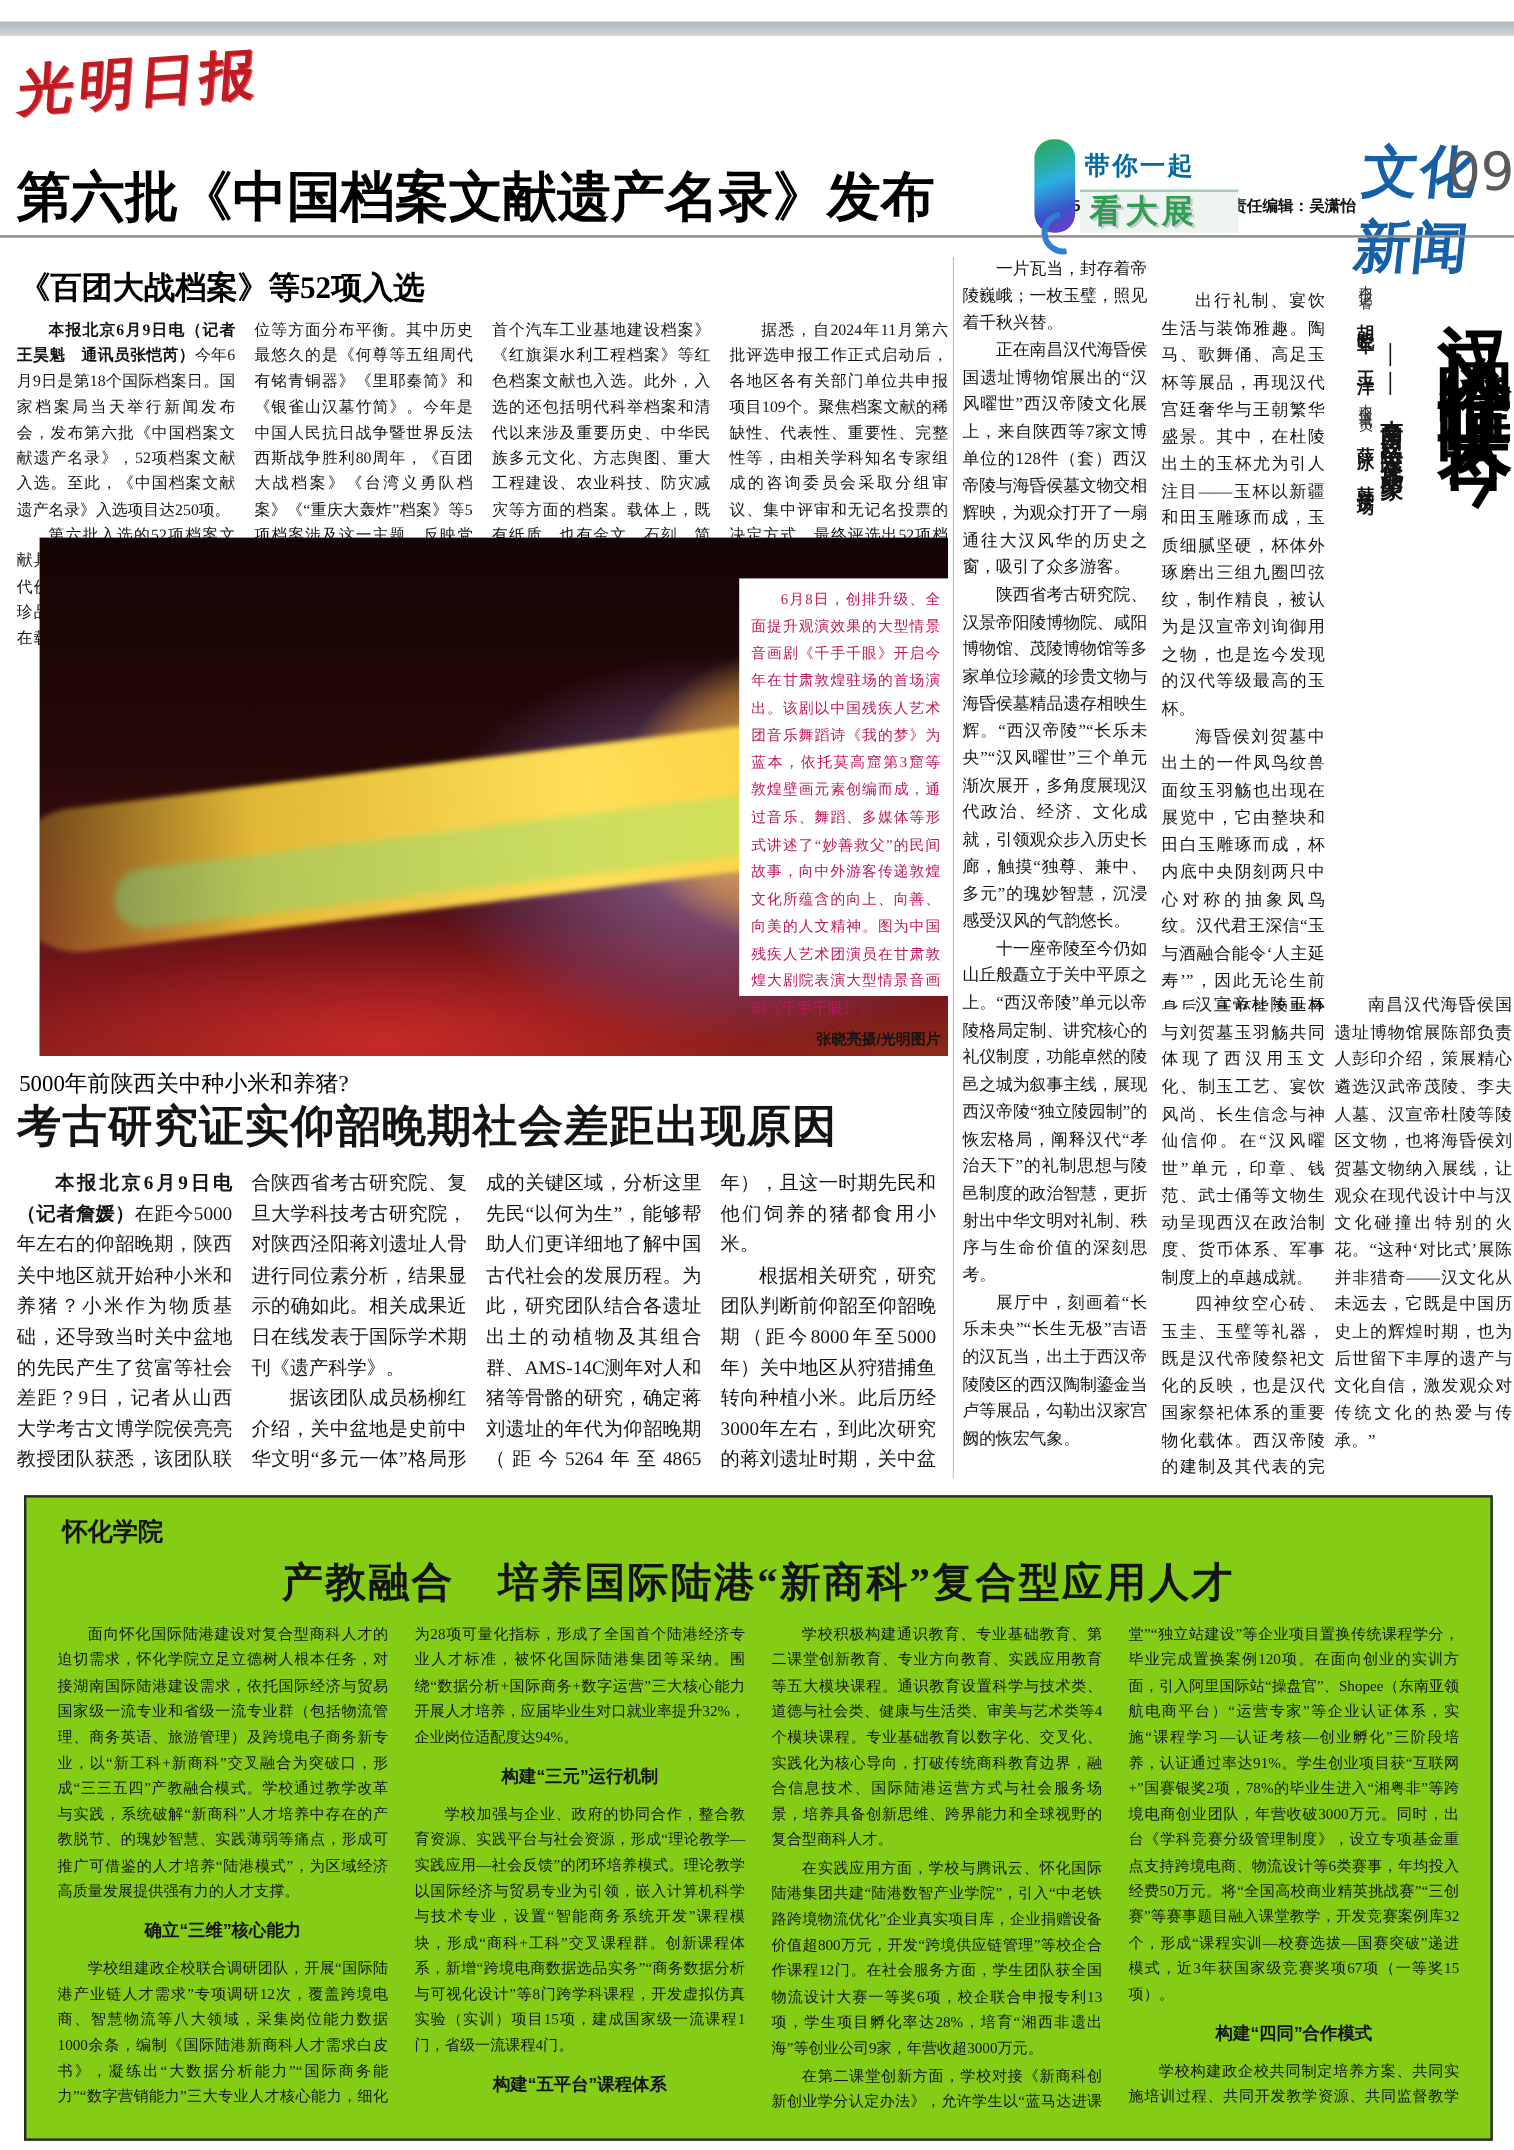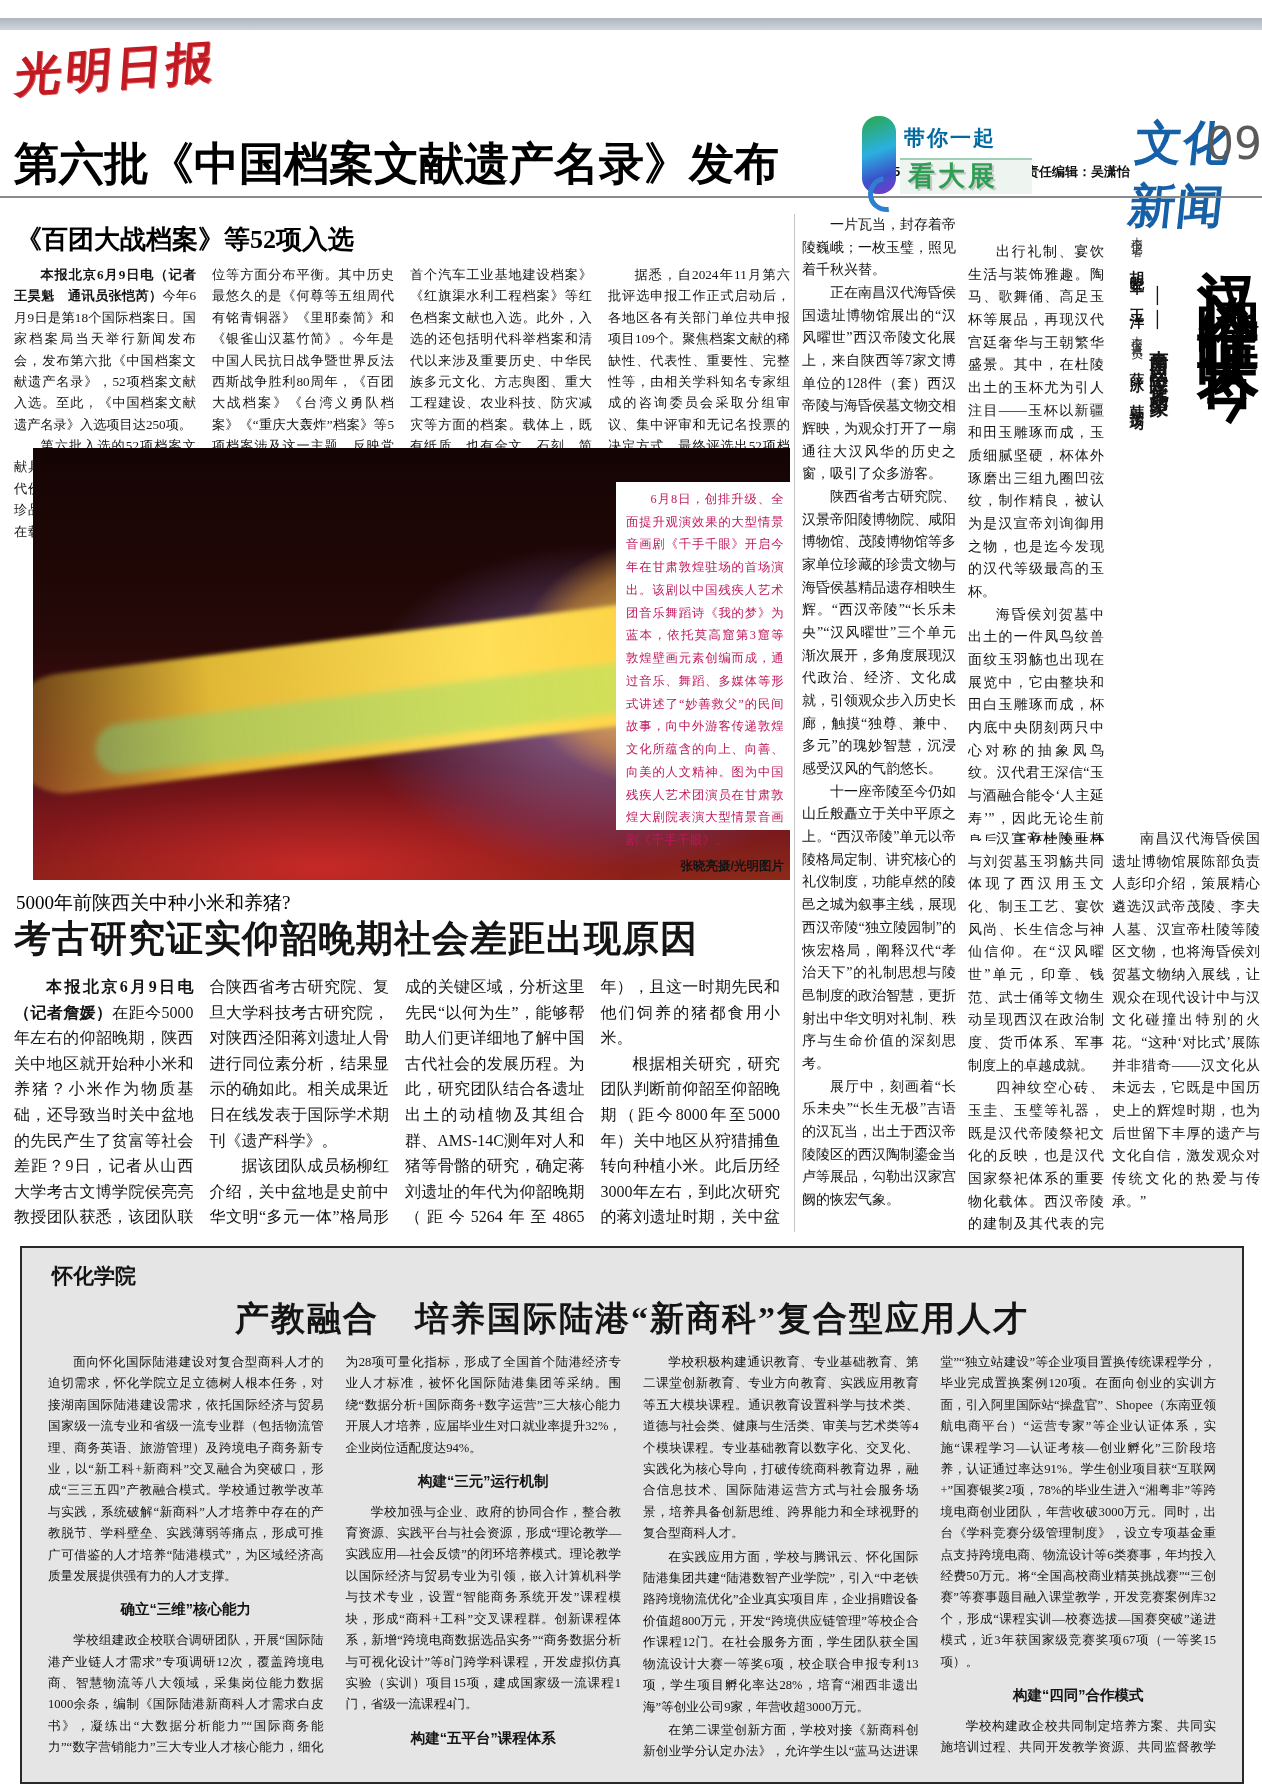--- a/index.html
+++ b/index.html
@@ -66,21 +66,21 @@
   #a3-col-c{left:968px;top:828px;width:136px;height:404px;}
   #a3-col-d{left:1112px;top:828px;width:148px;height:404px;}
   .v-text{writing-mode:vertical-rl;}
   #a3-byline{left:1110px;top:228px;height:600px;width:36px;text-align:left;}
   #a3-byline span{display:inline;}
   .byline-label{font-size:11.5px;color:#333;letter-spacing:3px;}
   .byline-names{font-size:14.5px;font-weight:bold;letter-spacing:6px;margin-top:14px;}
   #a3-subtitle{left:1146px;top:286px;height:560px;font-size:19px;font-weight:bold;letter-spacing:5px;}
   #a3-title{left:1186px;top:222px;height:606px;font-size:62px;font-weight:900;letter-spacing:15px;color:#000;}
   
-  #ad-box{left:20px;top:1246px;width:1220px;height:534px;border:2px solid #2a2a2a;background:#e5e5e5;}
+  #ad-box{left:20px;top:1246px;width:1220px;height:534px;border:2px solid #2a2a2a;background:#84cc16;}
   #ad-tag{position:absolute;left:30px;top:14px;font-size:21px;font-weight:900;
           font-family:"Liberation Sans",sans-serif;}
   #ad-headline{position:absolute;left:0;top:48px;width:100%;text-align:center;font-size:34px;font-weight:900;
                letter-spacing:2px;}
   #ad-body{position:absolute;left:26px;top:104px;width:1168px;height:414px;column-count:4;column-gap:22px;
            font-size:12.6px;line-height:1.7;text-align:justify;overflow:hidden;}
   #ad-body p{margin:0 0 2px 0;text-indent:2em;}
   #ad-body h4{margin:10px 0 8px 0;text-align:center;font-size:14.5px;font-weight:900;
               font-family:"Liberation Sans",sans-serif;}
   #ad-body h4:empty{display:none;margin:0;}
@@ -166,21 +166,21 @@
     <p>四神纹空心砖、玉圭、玉璧等礼器，既是汉代帝陵祭祀文化的反映，也是汉代国家祭祀体系的重要物化载体。西汉帝陵的建制及其代表的完备陵祭礼仪制度基本奠定了中国古代帝陵制度的基本格局，沿用两千多年，对后世产生深远影响。</p>
   </div>
   <div id="a3-col-d" class="abs newscol">
     <p>南昌汉代海昏侯国遗址博物馆展陈部负责人彭印介绍，策展精心遴选汉武帝茂陵、李夫人墓、汉宣帝杜陵等陵区文物，也将海昏侯刘贺墓文物纳入展线，让观众在现代设计中与汉文化碰撞出特别的火花。“这种‘对比式’展陈并非猎奇——汉文化从未远去，它既是中国历史上的辉煌时期，也为后世留下丰厚的遗产与文化自信，激发观众对传统文化的热爱与传承。”</p>
   </div>
 
   <div id="ad-box" class="abs">
     <div id="ad-tag">怀化学院</div>
     <div id="ad-headline">产教融合　培养国际陆港“新商科”复合型应用人才</div>
     <div id="ad-body">
-      <p>面向怀化国际陆港建设对复合型商科人才的迫切需求，怀化学院立足立德树人根本任务，对接湖南国际陆港建设需求，依托国际经济与贸易国家级一流专业和省级一流专业群（包括物流管理、商务英语、旅游管理）及跨境电子商务新专业，以“新工科+新商科”交叉融合为突破口，形成“三三五四”产教融合模式。学校通过教学改革与实践，系统破解“新商科”人才培养中存在的产教脱节、学科壁垒、实践薄弱等痛点，形成可推广可借鉴的人才培养“陆港模式”，为区域经济高质量发展提供强有力的人才支撑。</p>
+      <p>面向怀化国际陆港建设对复合型商科人才的迫切需求，怀化学院立足立德树人根本任务，对接湖南国际陆港建设需求，依托国际经济与贸易国家级一流专业和省级一流专业群（包括物流管理、商务英语、旅游管理）及跨境电子商务新专业，以“新工科+新商科”交叉融合为突破口，形成“三三五四”产教融合模式。学校通过教学改革与实践，系统破解“新商科”人才培养中存在的产教脱节、的瑰妙智慧、实践薄弱等痛点，形成可推广可借鉴的人才培养“陆港模式”，为区域经济高质量发展提供强有力的人才支撑。</p>
       <h4>确立“三维”核心能力</h4>
       <p>学校组建政企校联合调研团队，开展“国际陆港产业链人才需求”专项调研12次，覆盖跨境电商、智慧物流等八大领域，采集岗位能力数据1000余条，编制《国际陆港新商科人才需求白皮书》，凝练出“大数据分析能力”“国际商务能力”“数字营销能力”三大专业人才核心能力，细化为28项可量化指标，形成了全国首个陆港经济专业人才标准，被怀化国际陆港集团等采纳。围绕“数据分析+国际商务+数字运营”三大核心能力开展人才培养，应届毕业生对口就业率提升32%，企业岗位适配度达94%。</p>
       <h4>构建“三元”运行机制</h4>
       <p>学校加强与企业、政府的协同合作，整合教育资源、实践平台与社会资源，形成“理论教学—实践应用—社会反馈”的闭环培养模式。理论教学以国际经济与贸易专业为引领，嵌入计算机科学与技术专业，设置“智能商务系统开发”课程模块，形成“商科+工科”交叉课程群。创新课程体系，新增“跨境电商数据选品实务”“商务数据分析与可视化设计”等8门跨学科课程，开发虚拟仿真实验（实训）项目15项，建成国家级一流课程1门，省级一流课程4门。</p>
       <h4>构建“五平台”课程体系</h4>
       <p>学校积极构建通识教育、专业基础教育、第二课堂创新教育、专业方向教育、实践应用教育等五大模块课程。通识教育设置科学与技术类、道德与社会类、健康与生活类、审美与艺术类等4个模块课程。专业基础教育以数字化、交叉化、实践化为核心导向，打破传统商科教育边界，融合信息技术、国际陆港运营方式与社会服务场景，培养具备创新思维、跨界能力和全球视野的复合型商科人才。</p>
 
       <p>在实践应用方面，学校与腾讯云、怀化国际陆港集团共建“陆港数智产业学院”，引入“中老铁路跨境物流优化”企业真实项目库，企业捐赠设备价值超800万元，开发“跨境供应链管理”等校企合作课程12门。在社会服务方面，学生团队获全国物流设计大赛一等奖6项，校企联合申报专利13项，学生项目孵化率达28%，培育“湘西非遗出海”等创业公司9家，年营收超3000万元。</p>
 
       <p>在第二课堂创新方面，学校对接《新商科创新创业学分认定办法》，允许学生以“蓝马达进课堂”“独立站建设”等企业项目置换传统课程学分，毕业完成置换案例120项。在面向创业的实训方面，引入阿里国际站“操盘官”、Shopee（东南亚领航电商平台）“运营专家”等企业认证体系，实施“课程学习—认证考核—创业孵化”三阶段培养，认证通过率达91%。学生创业项目获“互联网+”国赛银奖2项，78%的毕业生进入“湘粤非”等跨境电商创业团队，年营收破3000万元。同时，出台《学科竞赛分级管理制度》，设立专项基金重点支持跨境电商、物流设计等6类赛事，年均投入经费50万元。将“全国高校商业精英挑战赛”“三创赛”等赛事题目融入课堂教学，开发竞赛案例库32个，形成“课程实训—校赛选拔—国赛突破”递进模式，近3年获国家级竞赛奖项67项（一等奖15项）。</p>

